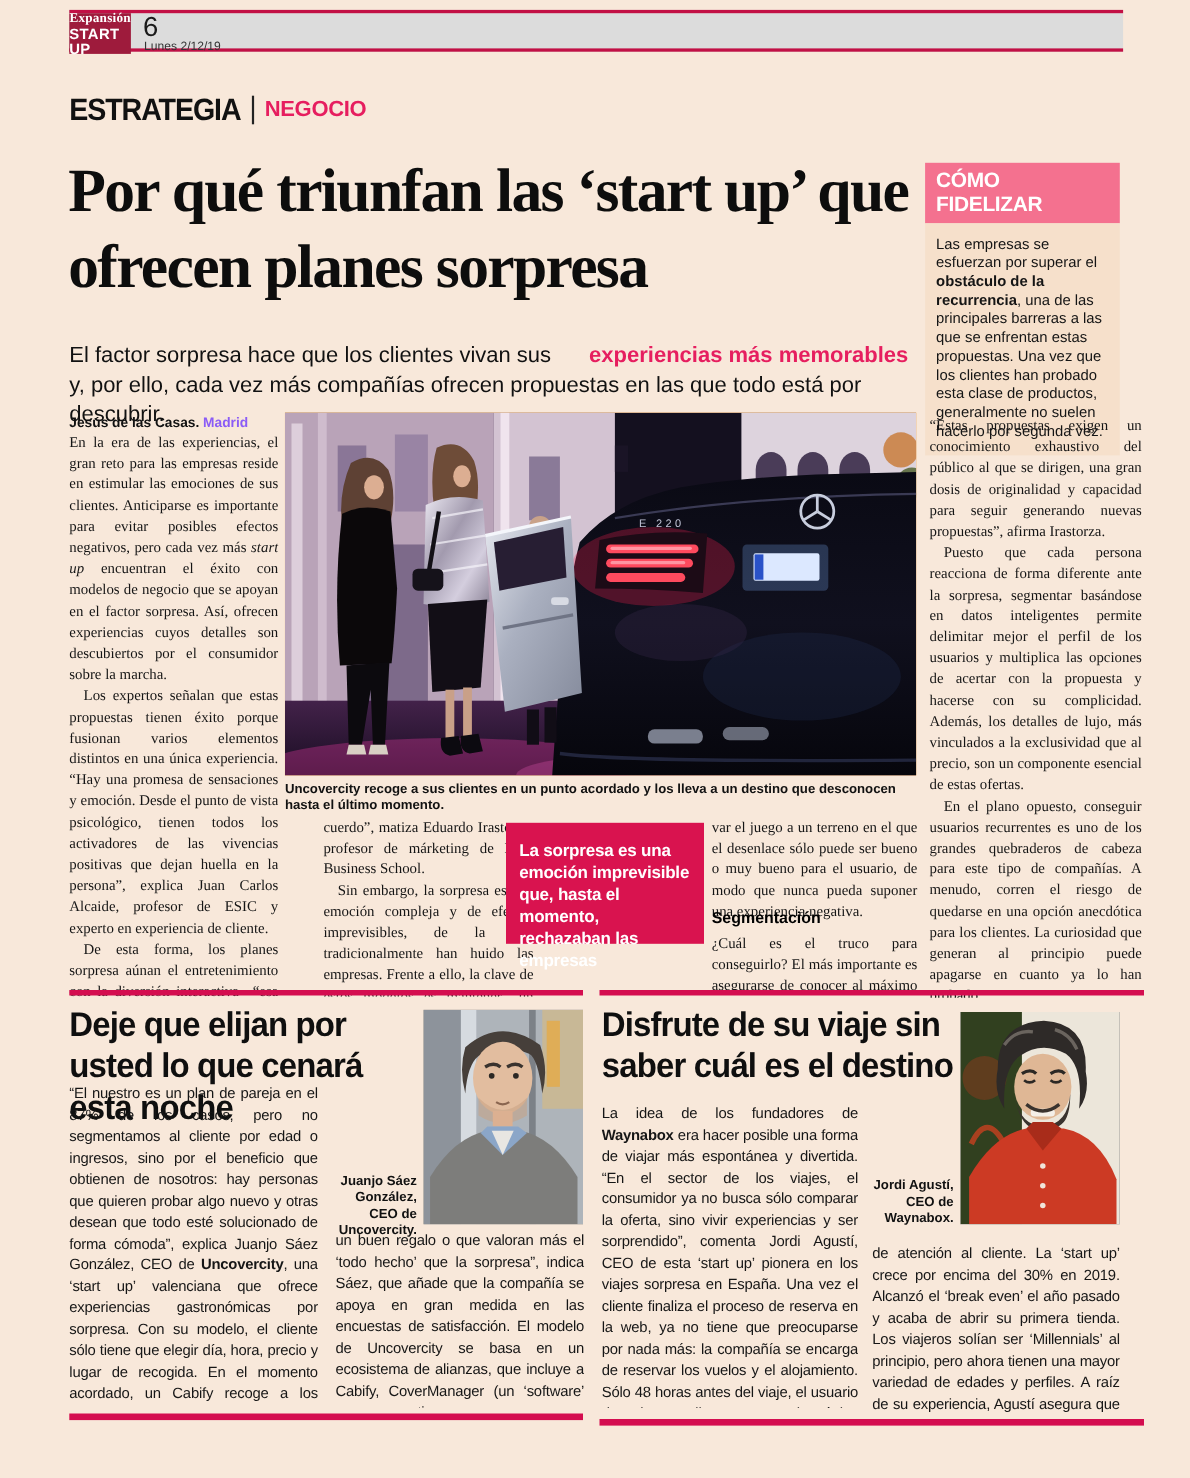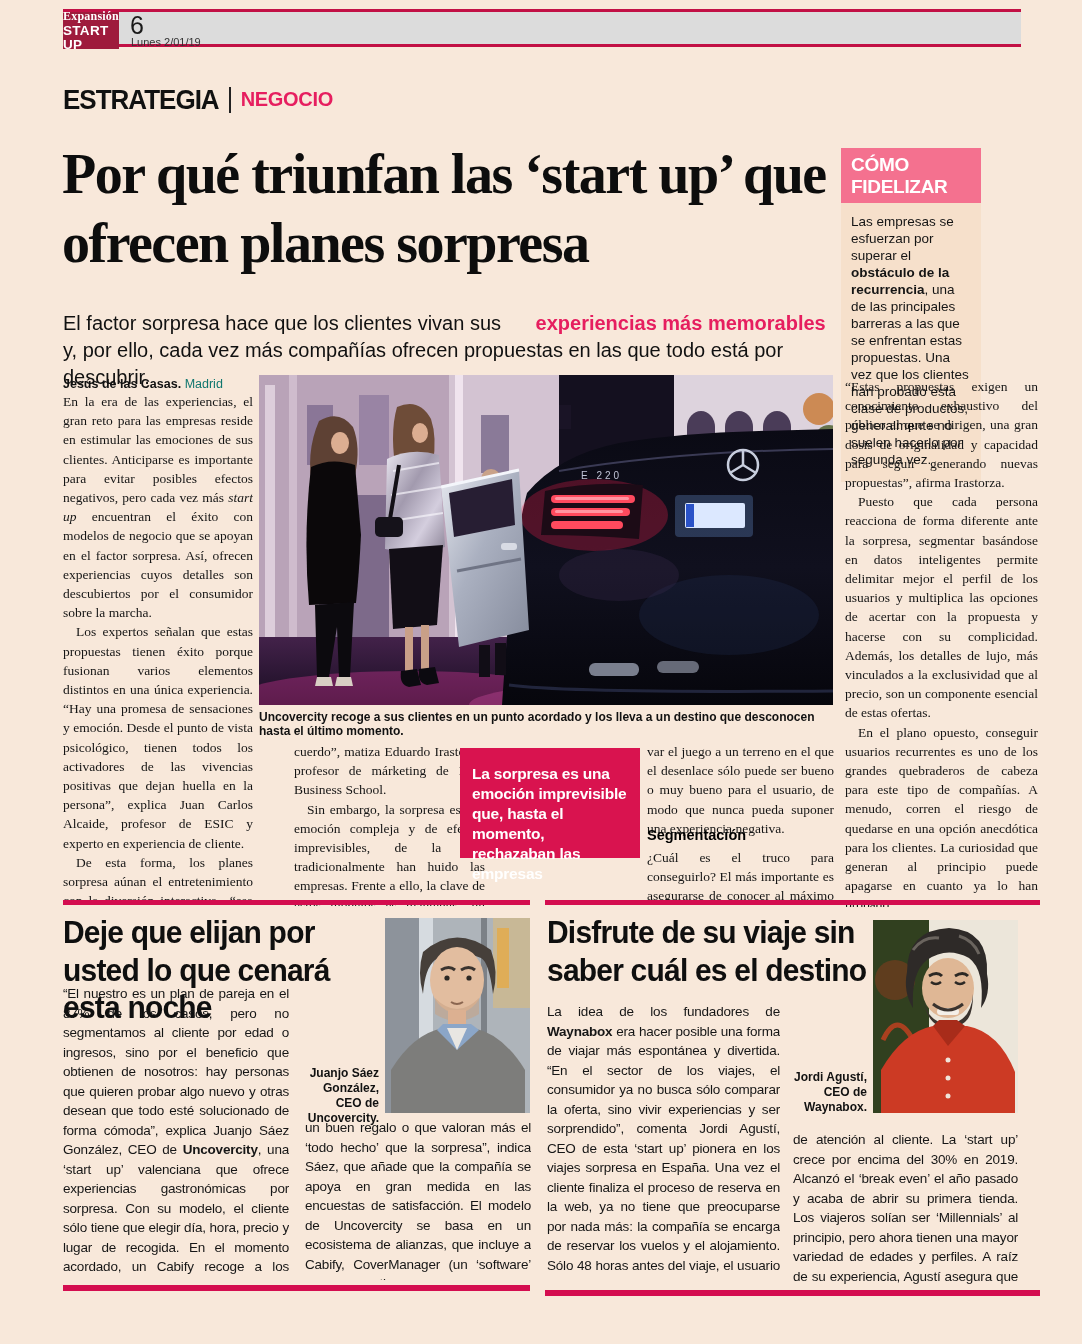--- a/index.html
+++ b/index.html
@@ -25,29 +25,29 @@
 
   
   .headline{left:62px;top:140px;width:790px;font-family:"Liberation Serif",serif;font-weight:bold;
             font-size:56px;line-height:69px;letter-spacing:-1.5px;color:#0d0d0d;}
   .standfirst{left:63px;top:310px;width:765px;font-size:20px;line-height:27px;color:#111;}
   .r-hl{color:#e61e5f;font-weight:bold;margin-left:29px;}
   .r-i{font-style:italic;}
   .r-b{font-weight:bold;}
 
   
-  .sidebox{left:841px;top:148px;width:140px;}
+  .sidebox{left:841px;top:148px;width:177px;}
   .sidebox .sbhead{background:#f4718f;color:#fff;font-weight:bold;font-size:19px;letter-spacing:-0.3px;
                    padding:6px 10px 5px;transform-origin:left top;}
   .sidebox .sbbody{background:#f6e0cb;padding:10px 10px 14px;font-size:13.5px;line-height:17px;color:#151515;}
 
   
   .byline{left:63px;top:377px;width:190px;font-size:12.5px;}
   .byline .ba{font-weight:bold;color:#111;}
-  .byline .bc{color:#0f766e;}
+  .byline .bc{color:#8b5cf6;font-weight:bold;}
   .pcol{font-family:"Liberation Serif",serif;font-size:13.5px;line-height:19.2px;text-align:justify;color:#151515;overflow:hidden;}
   .pcol p{margin:0;}
   .pcol p + p{text-indent:13px;}
   .col1{left:63px;top:392px;width:190px;height:514px;}
   .col2{left:259px;top:742px;width:191px;height:164px;margin-left:35px;}
   .col3a{left:647px;top:742px;width:187px;}
   .subhead{left:647px;top:827px;width:187px;font-weight:bold;font-size:14.5px;color:#000000;}
   .col3b{left:647px;top:848px;width:187px;height:60px;}
   .col4{left:845px;top:377px;width:193px;height:530px;}
 
@@ -74,21 +74,21 @@
 <body>
 
 <div class="page">
 
   <div class="abs topstrip"></div>
   <div class="abs brandbox">
     <span class="brand1">Expansión</span>
     <span class="brand2">START UP</span>
   </div>
   <div class="abs pagenum">6</div>
-  <div class="abs pagedate">Lunes 2/01/19</div>
+  <div class="abs pagedate">Lunes 2/12/19</div>
 
   <div class="abs kicker">
     <span class="k1">ESTRATEGIA</span>
     <span class="kbar"></span>
     <span class="k2">NEGOCIO</span>
   </div>
 
   <h1 class="abs headline" style="margin:0">Por qué triunfan las ‘start up’ que ofrecen planes sorpresa</h1>
   <div class="abs standfirst">El factor sorpresa hace que los clientes vivan sus <span class="r-hl">experiencias más memorables</span> y, por ello, cada vez más compañías ofrecen propuestas en las que todo está por descubrir.</div>
 

